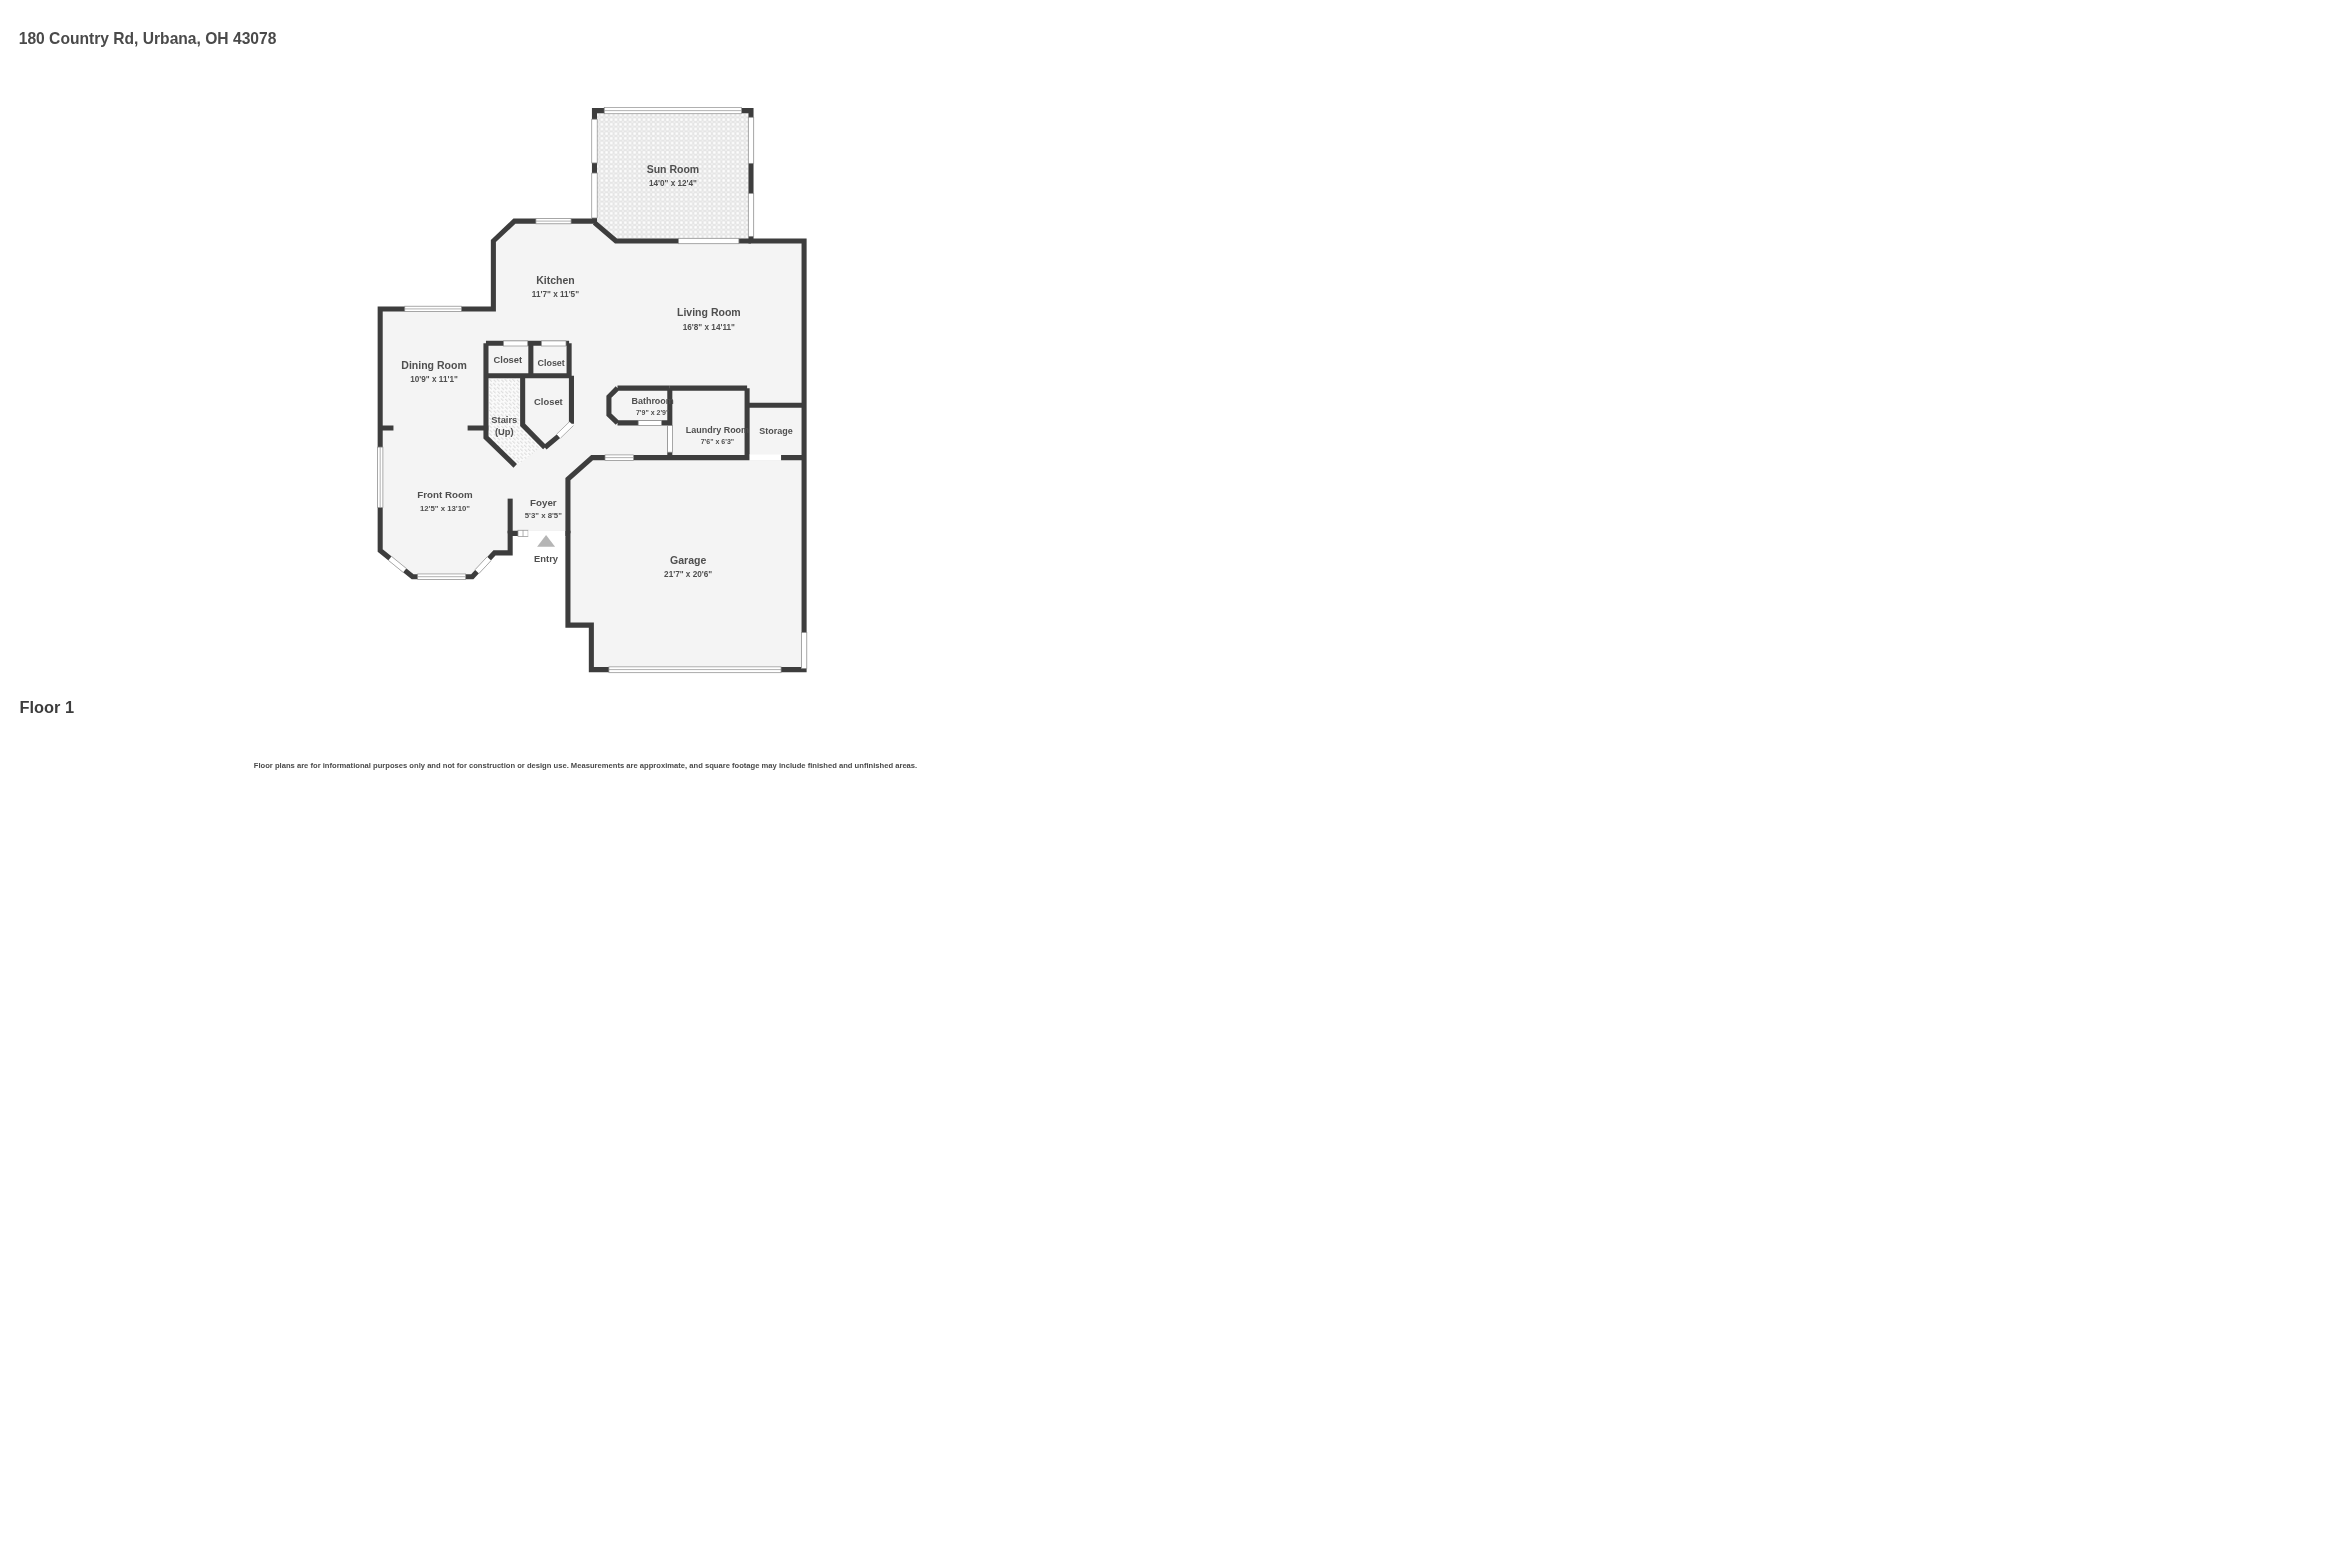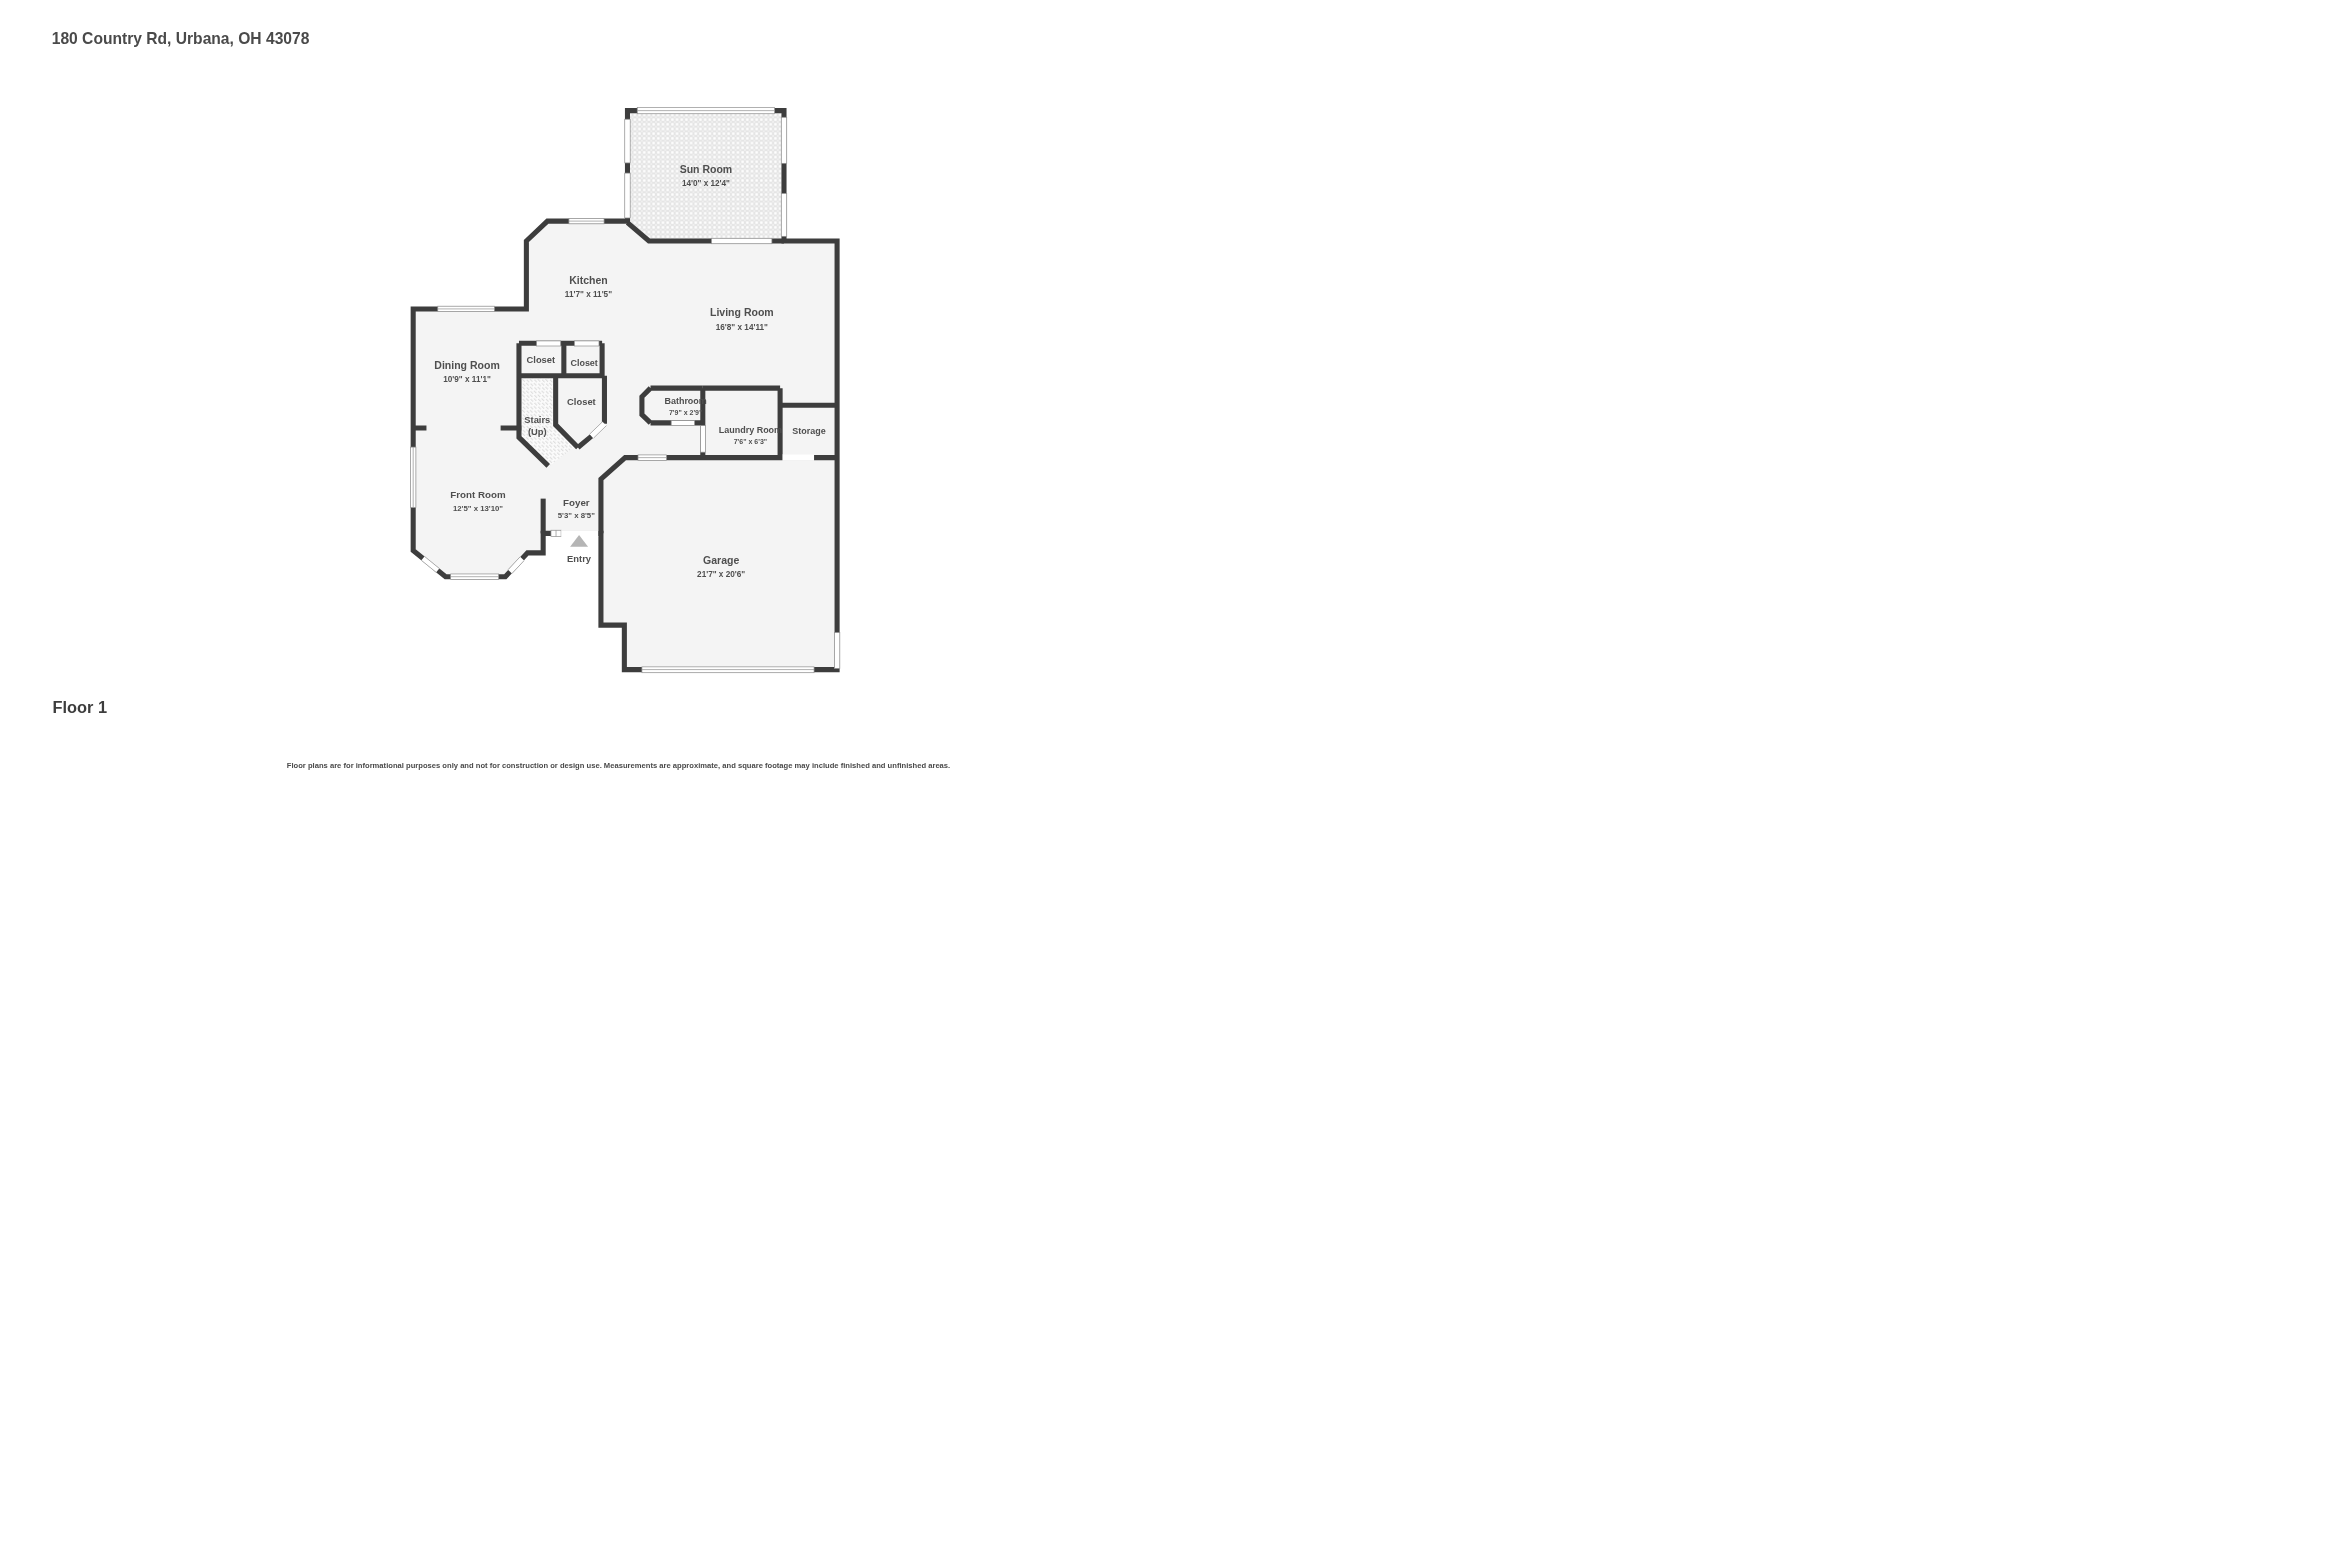--- a/index.html
+++ b/index.html
@@ -1,17 +1,17 @@
 <!DOCTYPE html>
 <html style="font-size:12.5px"><head>
 <meta charset="utf-8">
 <style>
   html,body{margin:0;padding:0;background:#ffffff;}
   body{font-family:"Liberation Sans", sans-serif;}
-  .page{position:relative;width:1171px;height:781px;background:#ffffff;overflow:hidden;margin-left:33px;}
+  .page{position:relative;width:1171px;height:781px;background:#ffffff;overflow:hidden;}
   svg{display:block;}
   text{fill:#4f4f4f;font-family:"Liberation Sans", sans-serif;font-weight:bold;}
   .room-name{text-anchor:middle;}
   .room-dims{text-anchor:middle;}
   .hdr{font-size:40px;fill:#4a4a4a;}
   .floor-lbl{font-size:42px;fill:#3d3d3d;}
   .disclaimer{font-size:19.5px;text-anchor:middle;fill:#4a4a4a;}
   .wall{stroke:#3d3d3d;stroke-width:13;fill:none;stroke-linecap:butt;stroke-linejoin:miter;}
   .floor{fill:#f4f4f4;stroke:none;}
   .win-gap{stroke:#ffffff;stroke-width:14;fill:none;}

